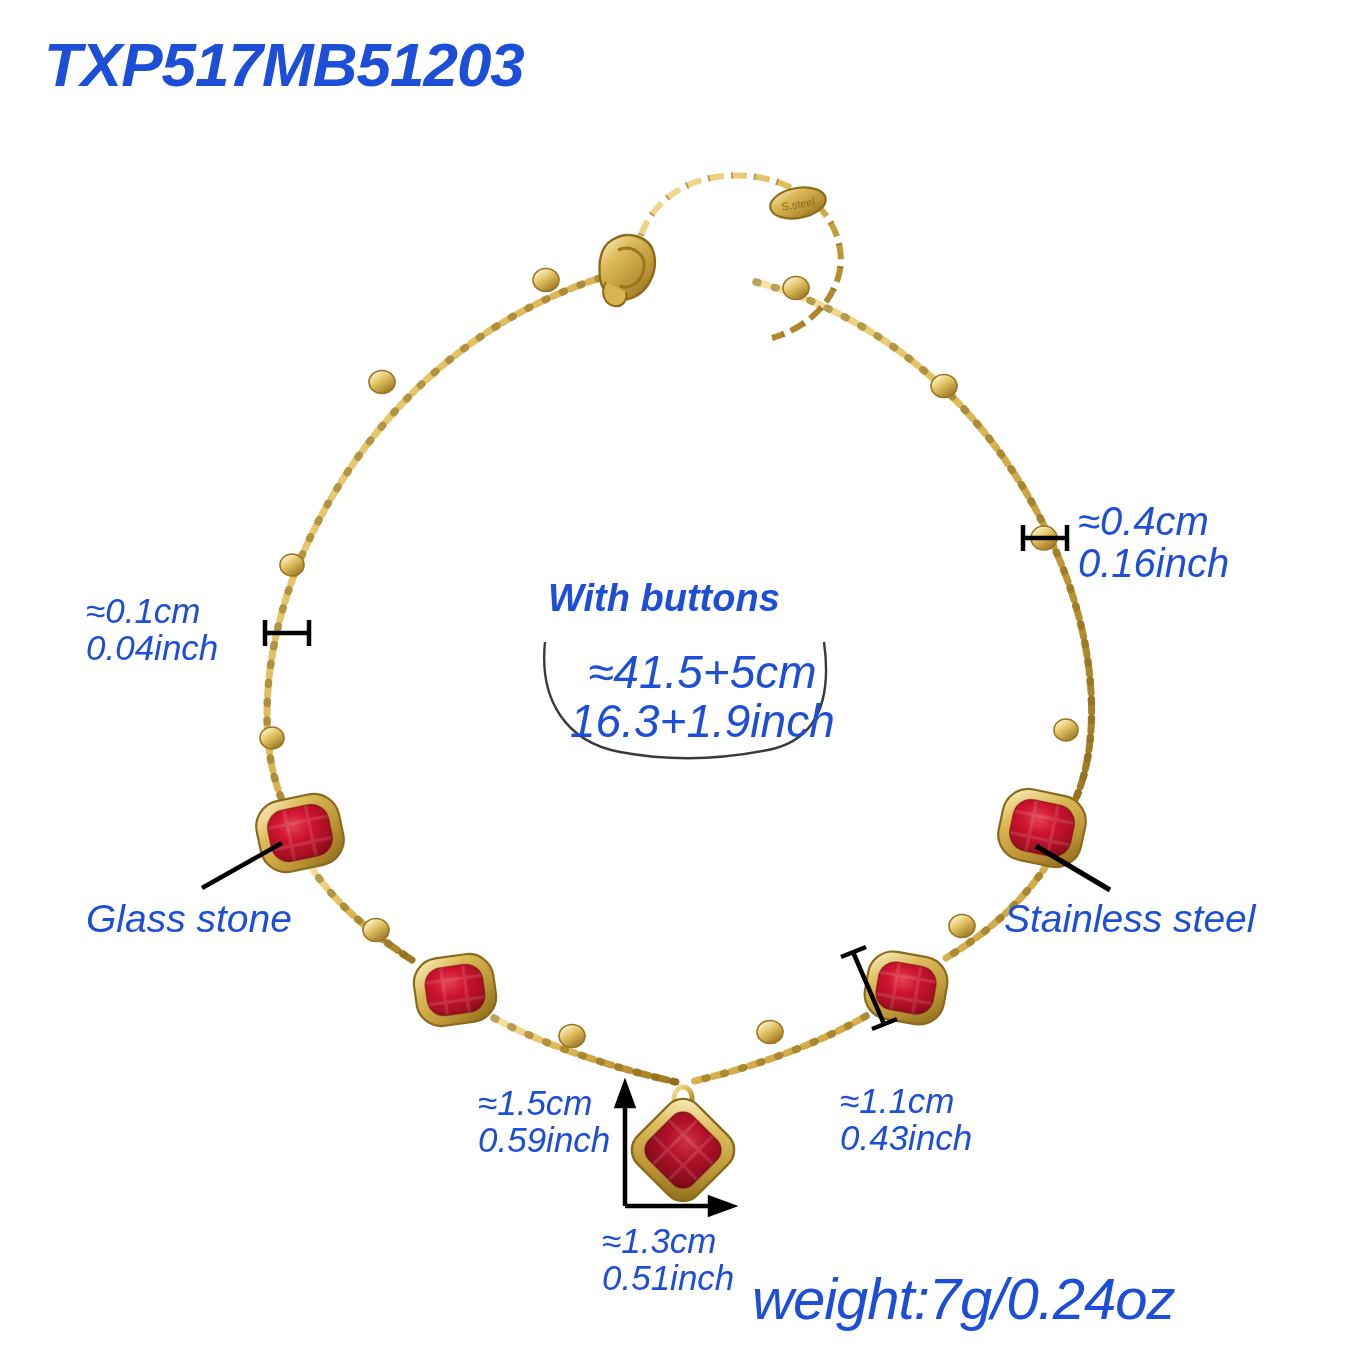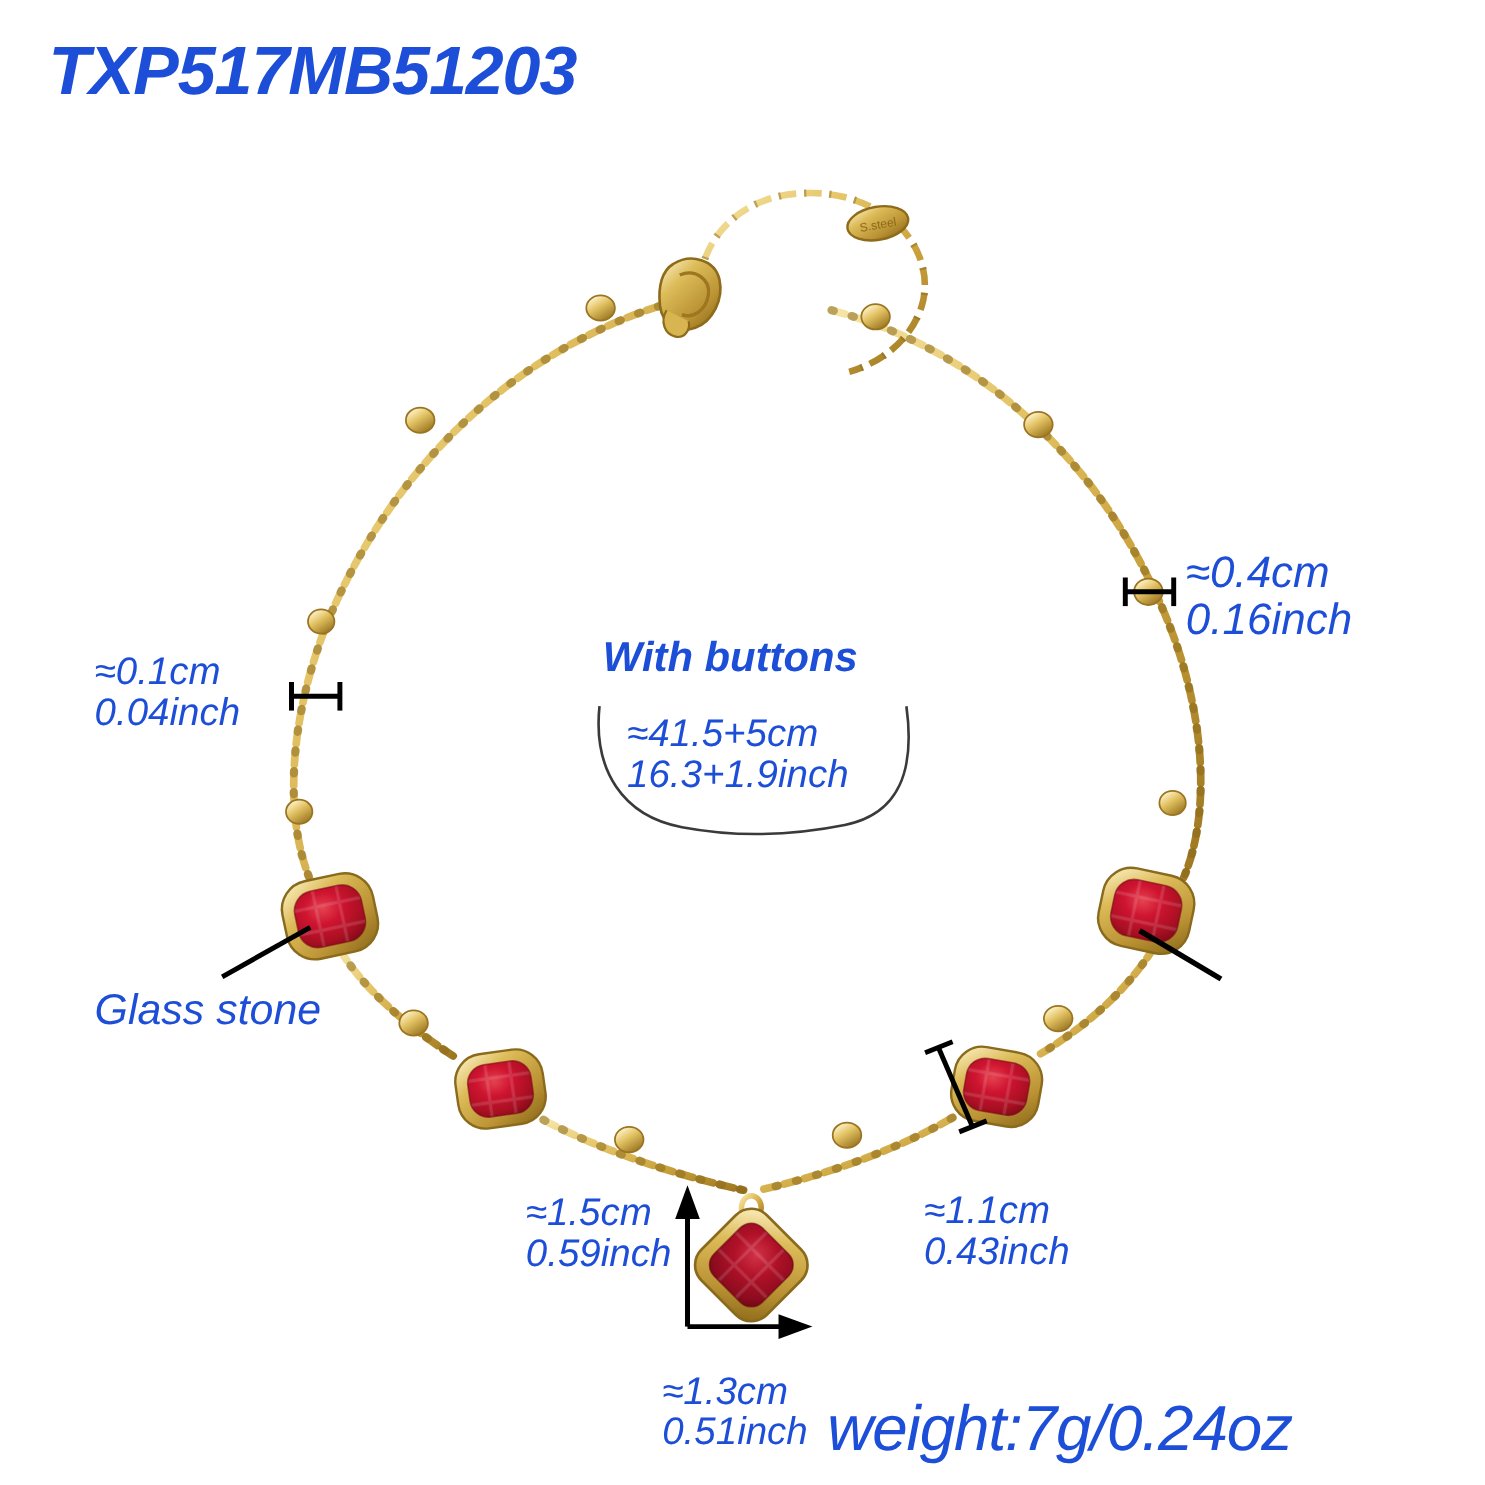--- a/index.html
+++ b/index.html
@@ -50,23 +50,23 @@
 
   #with-buttons-label {
     left: 548px;
     top: 578px;
     font-size: 38px;
     font-weight: 700;
   }
   #length-value {
     left: 570px;
     top: 648px;
-    font-size: 35px;
+    font-size: 46px;
     font-weight: 400;
-    text-align: left;
+    text-align: center;
   }
 
   #chain-thickness-label {
     left: 86px;
     top: 592px;
     font-size: 35px;
     text-align: left;
   }
   #bead-size-label {
     left: 1078px;
@@ -85,21 +85,20 @@
     left: 478px;
     top: 1084px;
     font-size: 35px;
     text-align: left;
   }
   #pendant-width-label {
     left: 602px;
     top: 1222px;
     font-size: 35px;
     text-align: left;
-    margin-top: 24px;
   }
 
   #glass-stone-label {
     left: 86px;
     top: 898px;
     font-size: 39px;
   }
   #stainless-steel-label {
     left: 1004px;
     top: 898px;
@@ -323,16 +322,17 @@
 0.43inch</div>
 
   <div class="txt" id="pendant-height-label">≈1.5cm
 0.59inch</div>
 
   <div class="txt" id="pendant-width-label">≈1.3cm
 0.51inch</div>
 
   <div class="txt" id="glass-stone-label">Glass stone</div>
 
+  <div class="txt" id="stainless-steel-label">Stainless steel</div>
 
   <div class="txt" id="weight-label">weight:7g/0.24oz</div>
 
 </div>
 
 </body></html>

